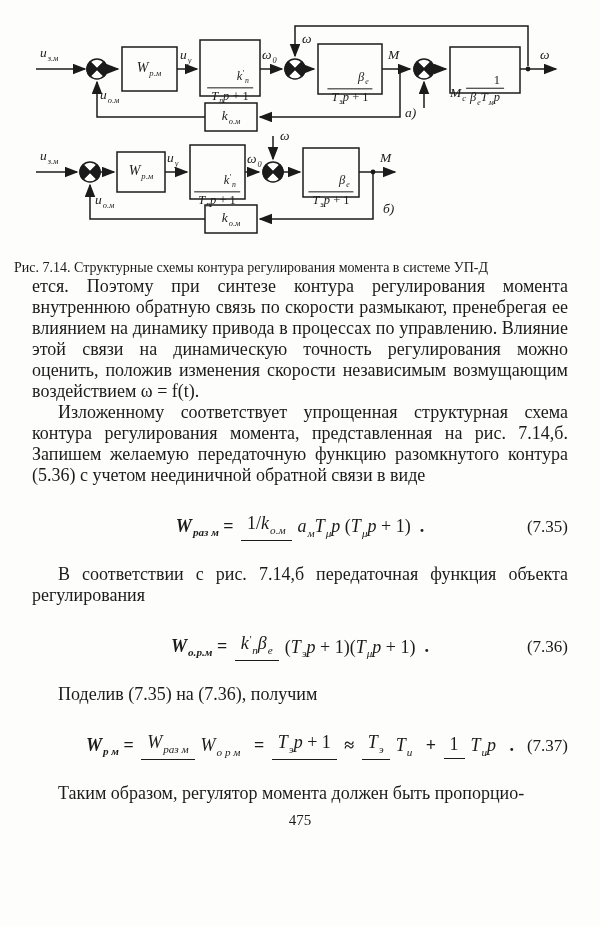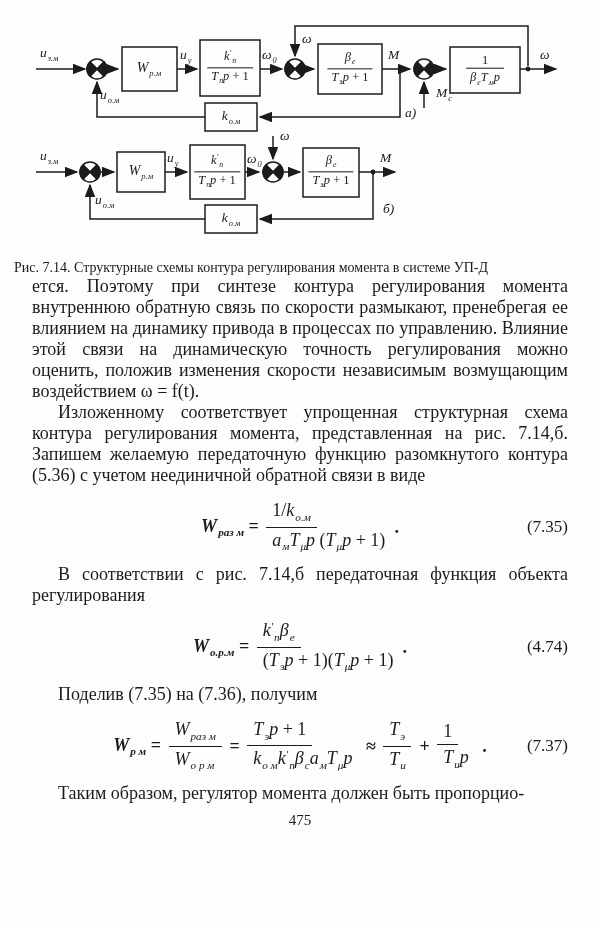--- a/index.html
+++ b/index.html
@@ -8,21 +8,21 @@
     font-family:"Liberation Serif", serif; color:#1b1b1b; overflow:hidden;
   }
   
   .figure { position:relative; width:600px; height:252px; }
   .fig-svg { position:absolute; left:0; top:0; }
   .dlab { position:absolute; font-size:13.5px; font-style:italic; white-space:nowrap; line-height:1; }
   .ctr { transform:translate(-50%,-50%); }
   .blocklab { font-size:14px; }
   .dfrac {
     position:absolute; display:inline-flex; flex-direction:column; align-items:stretch;
-    font-size:12.5px; font-style:italic; text-align:center; line-height:1.15; white-space:nowrap;
+    font-size:12.5px; font-style:italic; text-align:right; line-height:1.15; white-space:nowrap;margin-top:20px;
   }
   .dfrac .fnum { border-bottom:1.3px solid #1b1b1b; padding:0 4px 1px; }
   .dfrac .fden { padding:1px 4px 0; }
   
   .tk-i { font-style:italic; }
   .tk-r { font-style:normal; }
   .tk-sub { font-style:italic; font-size:0.62em; vertical-align:-0.42em; margin-left:1px; white-space:pre; }
   .tk-sup { font-style:italic; font-size:0.62em; vertical-align:0.55em; }
   
   .caption { text-align:left; font-size:14px; margin:8px 14px 0; }
@@ -31,21 +31,21 @@
   .mt1 { margin-top:20px; }
   .indent { text-indent:26px; }
   
   .equation {
     position:relative; margin:14px 0 10px; font-size:18px;
     display:flex; justify-content:center; align-items:center; min-height:54px;
   }
   .eq-body { display:inline-flex; align-items:center; }
   .eq-tok { font-style:normal; white-space:pre;font-weight:bold; }
   .frac {
-    display:inline-flex; flex-direction:column; align-items:flex-start;
+    display:inline-flex; flex-direction:row; align-items:flex-end;
     text-align:center; margin:0 3px; line-height:1.2; white-space:nowrap;
   }
   .frac .fnum { border-bottom:1.4px solid #1b1b1b; padding:0 6px 2px; }
   .frac .fden { padding:2px 6px 0; }
   .eq-num { position:absolute; right:0; top:50%; transform:translateY(-50%); font-size:17px;text-align:center; }
   .pageno { text-align:center; font-size:15px; margin-top:8px; }
 </style>
 </head>
 <body>
 
@@ -118,21 +118,21 @@
       <span class="fnum"><span class="tk-i">k</span><span class="tk-sup">′</span><span class="tk-sub">п</span></span>
       <span class="fden"><span class="tk-i">T</span><span class="tk-sub">п</span><span class="tk-i">p</span><span class="tk-r"> + 1</span></span>
     </span>
     <span class="dlab" style="left:262px;top:48px"><span class="tk-i">ω</span><span class="tk-sub">0</span></span>
     <span class="dlab" style="left:302px;top:32px"><span class="tk-i">ω</span></span>
     <span class="dfrac ctr" style="left:350px;top:69px">
       <span class="fnum"><span class="tk-i">β</span><span class="tk-sub">е</span></span>
       <span class="fden"><span class="tk-i">T</span><span class="tk-sub">э</span><span class="tk-i">p</span><span class="tk-r"> + 1</span></span>
     </span>
     <span class="dlab" style="left:388px;top:48px"><span class="tk-i">M</span></span>
-    <span class="dlab" style="left:436px;top:86px"><span class="tk-i">M</span><span class="tk-sub">с</span></span>
+    <span class="dlab" style="left:450px;top:86px"><span class="tk-i">M</span><span class="tk-sub">с</span></span>
     <span class="dfrac ctr" style="left:485px;top:70px">
       <span class="fnum"><span class="tk-r">1</span></span>
       <span class="fden"><span class="tk-i">β</span><span class="tk-sub">е</span><span class="tk-i">T</span><span class="tk-sub">м</span><span class="tk-i">p</span></span>
     </span>
     <span class="dlab" style="left:540px;top:48px"><span class="tk-i">ω</span></span>
     <span class="dlab ctr" style="left:231px;top:117px"><span class="tk-i">k</span><span class="tk-sub">о.м</span></span>
     <span class="dlab" style="left:100px;top:88px"><span class="tk-i">u</span><span class="tk-sub">о.м</span></span>
     <span class="dlab" style="left:405px;top:106px"><span class="tk-i">а)</span></span>
 
     <span class="dlab" style="left:40px;top:149px"><span class="tk-i">u</span><span class="tk-sub">з.м</span></span>
@@ -176,36 +176,35 @@
 
     <div class="equation">
       <span class="eq-body">
           <span class="eq-tok"><span class="tk-i">W</span><span class="tk-sub">о.р.м</span><span class="tk-r"> = </span></span>
           <span class="frac">
             <span class="fnum"><span class="tk-i">k</span><span class="tk-sup">′</span><span class="tk-sub">п</span><span class="tk-i">β</span><span class="tk-sub">е</span></span>
             <span class="fden"><span class="tk-r">(</span><span class="tk-i">T</span><span class="tk-sub">э</span><span class="tk-i">p</span><span class="tk-r"> + 1)(</span><span class="tk-i">T</span><span class="tk-sub">μ</span><span class="tk-i">p</span><span class="tk-r"> + 1)</span></span>
           </span>
           <span class="eq-tok"><span class="tk-r">.</span></span>
         </span>
-      <span class="eq-num">(4.74)</span>
+      <span class="eq-num">(7.36)</span>
     </div>
 
     <p class="body-par indent">Поделив (7.35) на (7.36), получим</p>
 
     <div class="equation">
       <span class="eq-body">
           <span class="eq-tok"><span class="tk-i">W</span><span class="tk-sub">р м</span><span class="tk-r"> = </span></span>
           <span class="frac">
             <span class="fnum"><span class="tk-i">W</span><span class="tk-sub">раз м</span></span>
             <span class="fden"><span class="tk-i">W</span><span class="tk-sub">о р м</span></span>
           </span>
           <span class="eq-tok"><span class="tk-r"> = </span></span>
           <span class="frac">
             <span class="fnum"><span class="tk-i">T</span><span class="tk-sub">э</span><span class="tk-i">p</span><span class="tk-r"> + 1</span></span>
-            <span class="fden"><span class="tk-i">k</span><span class="tk-sub">о м</span><span class="tk-i">k</span><span class="tk-sup">′</span><span class="tk-sub">п</span><span class="tk-i">β</span><span class="tk-sub">с</span><span class="tk-i">a</span><span class="tk-sub">м</span><span class="tk-i">T</span><span class="tk-sub">μ</span><span class="tk-i">p</span></span>
           </span>
           <span class="eq-tok"><span class="tk-r"> ≈ </span></span>
           <span class="frac">
             <span class="fnum"><span class="tk-i">T</span><span class="tk-sub">э</span></span>
             <span class="fden"><span class="tk-i">T</span><span class="tk-sub">и</span></span>
           </span>
           <span class="eq-tok"><span class="tk-r"> + </span></span>
           <span class="frac">
             <span class="fnum"><span class="tk-r">1</span></span>
             <span class="fden"><span class="tk-i">T</span><span class="tk-sub">и</span><span class="tk-i">p</span></span>

